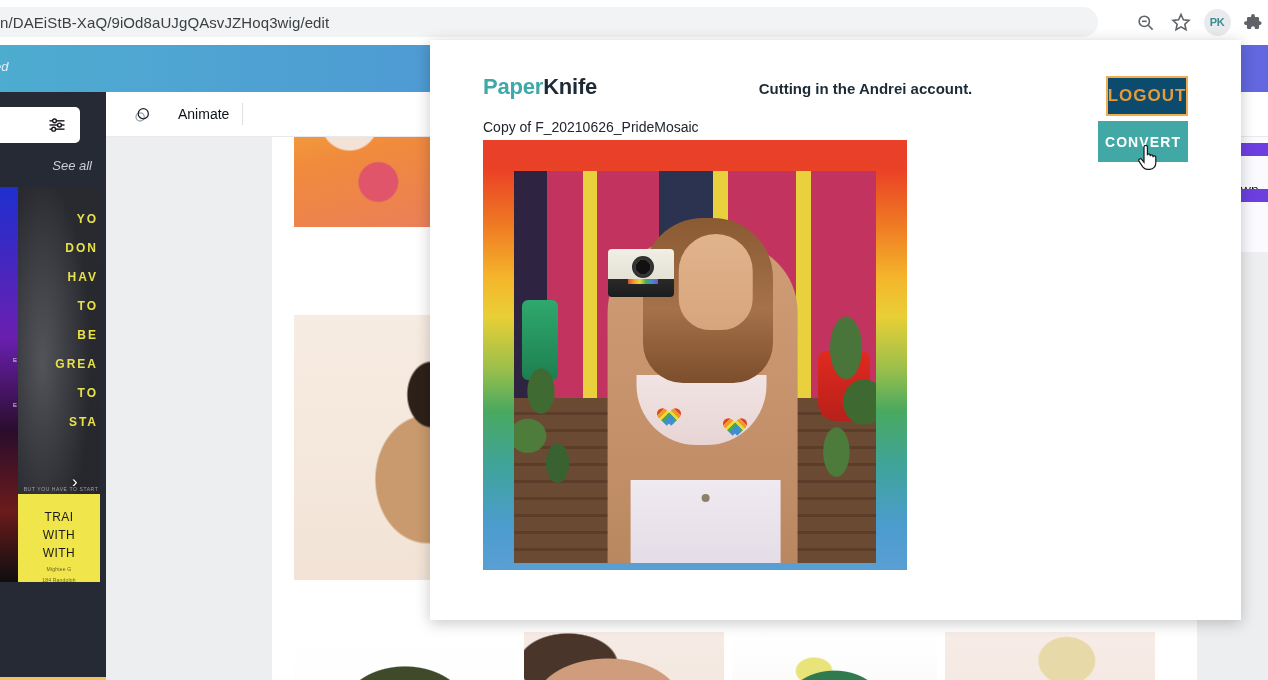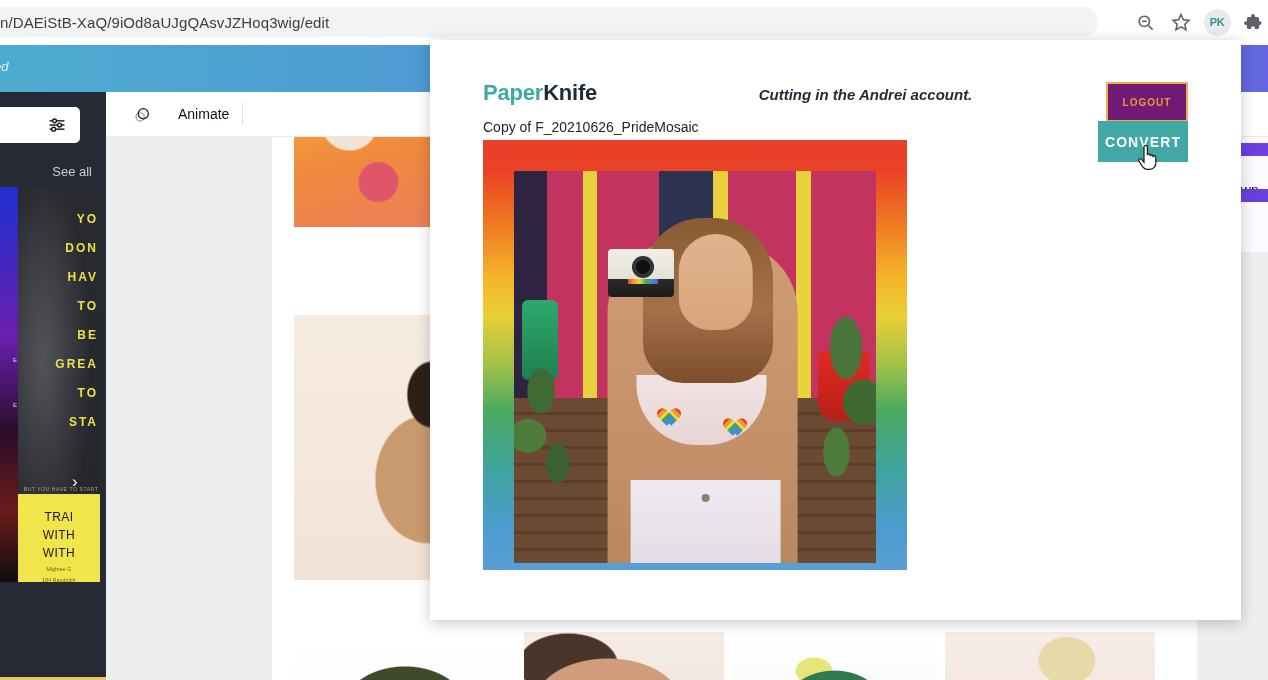--- a/index.html
+++ b/index.html
@@ -54,22 +54,22 @@
   .sidebar {
     position: absolute; top: 47px; left: 0; width: 106px; height: 588px;
     background: #252a35;
   }
   .search-pill {
     position: absolute; left: -96px; top: 15px; width: 176px; height: 36px;
     background: #fff; border-radius: 5px;
     display: flex; align-items: center; justify-content: flex-end; padding-right: 13px;
   }
   .see-all {
-    position: absolute; right: 14px; top: 72px;
-    color: #c9ced8; font-size: 13px;
+    position: absolute; right: 14px; top: 66px;
+    color: #c9ced8; font-size: 13px; font-style: italic;
   }
   .thumb-strip { position: absolute; left: 0; top: 95px; width: 106px; height: 500px; }
   .tpl-card {
     position: absolute; left: 18px; top: 0; width: 82px; height: 395px;
     background: #6d28d9; overflow: hidden;
   }
   .tpl-photo {
     position: absolute; inset: 0;
     background:
       radial-gradient(ellipse at 30% 45%, rgba(120,122,128,.55) 0%, rgba(40,41,46,.9) 60%),
@@ -193,38 +193,37 @@
     position: absolute; left: 2px; top: 45px; font-size: 14px; color: #1a1a1a;
     white-space: nowrap;
   }
 
   
   .modal {
     position: absolute; left: 430px; top: 40px; width: 811px; height: 580px;
     background: #ffffff; box-shadow: 0 3px 14px rgba(0,0,0,.22);
   }
   .modal-head {
-    position: absolute; left: 0; top: 14px; width: 811px; height: 72px;
+    position: absolute; left: 0; top: 8px; width: 811px; height: 72px;
   }
   .brand {
     position: absolute; left: 53px; top: 26px;
     font-size: 22px; font-weight: bold; letter-spacing: -0.2px;
   }
   .brand .p1 { color: #3fa8a8; }
   .brand .p2 { color: #1d2b36; }
   .account-msg {
     position: absolute; left: 0; right: 0; top: 32px; text-align: center;
     font-size: 15px; font-weight: bold; color: #1d2b36;
     margin-left: 60px;
-    font-style: italic;
   }
   .logout-btn {
     position: absolute; right: 53px; top: 28px; width: 82px; height: 40px;
-    border: 2px solid #efad4e; background: #701a75;
-    color: #e79b38; font-size: 10px; font-weight: bold; letter-spacing: 1px;
+    border: 2px solid #efad4e; background: #0c4a6e;
+    color: #e79b38; font-size: 17px; font-weight: bold; letter-spacing: 1px;
     display: flex; align-items: center; justify-content: center; cursor: pointer;
   }
   .file-name {
     position: absolute; left: 53px; top: 79px;
     font-size: 14px; color: #20262c;
   }
   .convert-btn {
     position: absolute; right: 53px; top: 81px; width: 90px; height: 41px;
     background: #41a8a5; color: #ffffff;
     font-size: 14px; font-weight: bold; letter-spacing: 1.1px;

